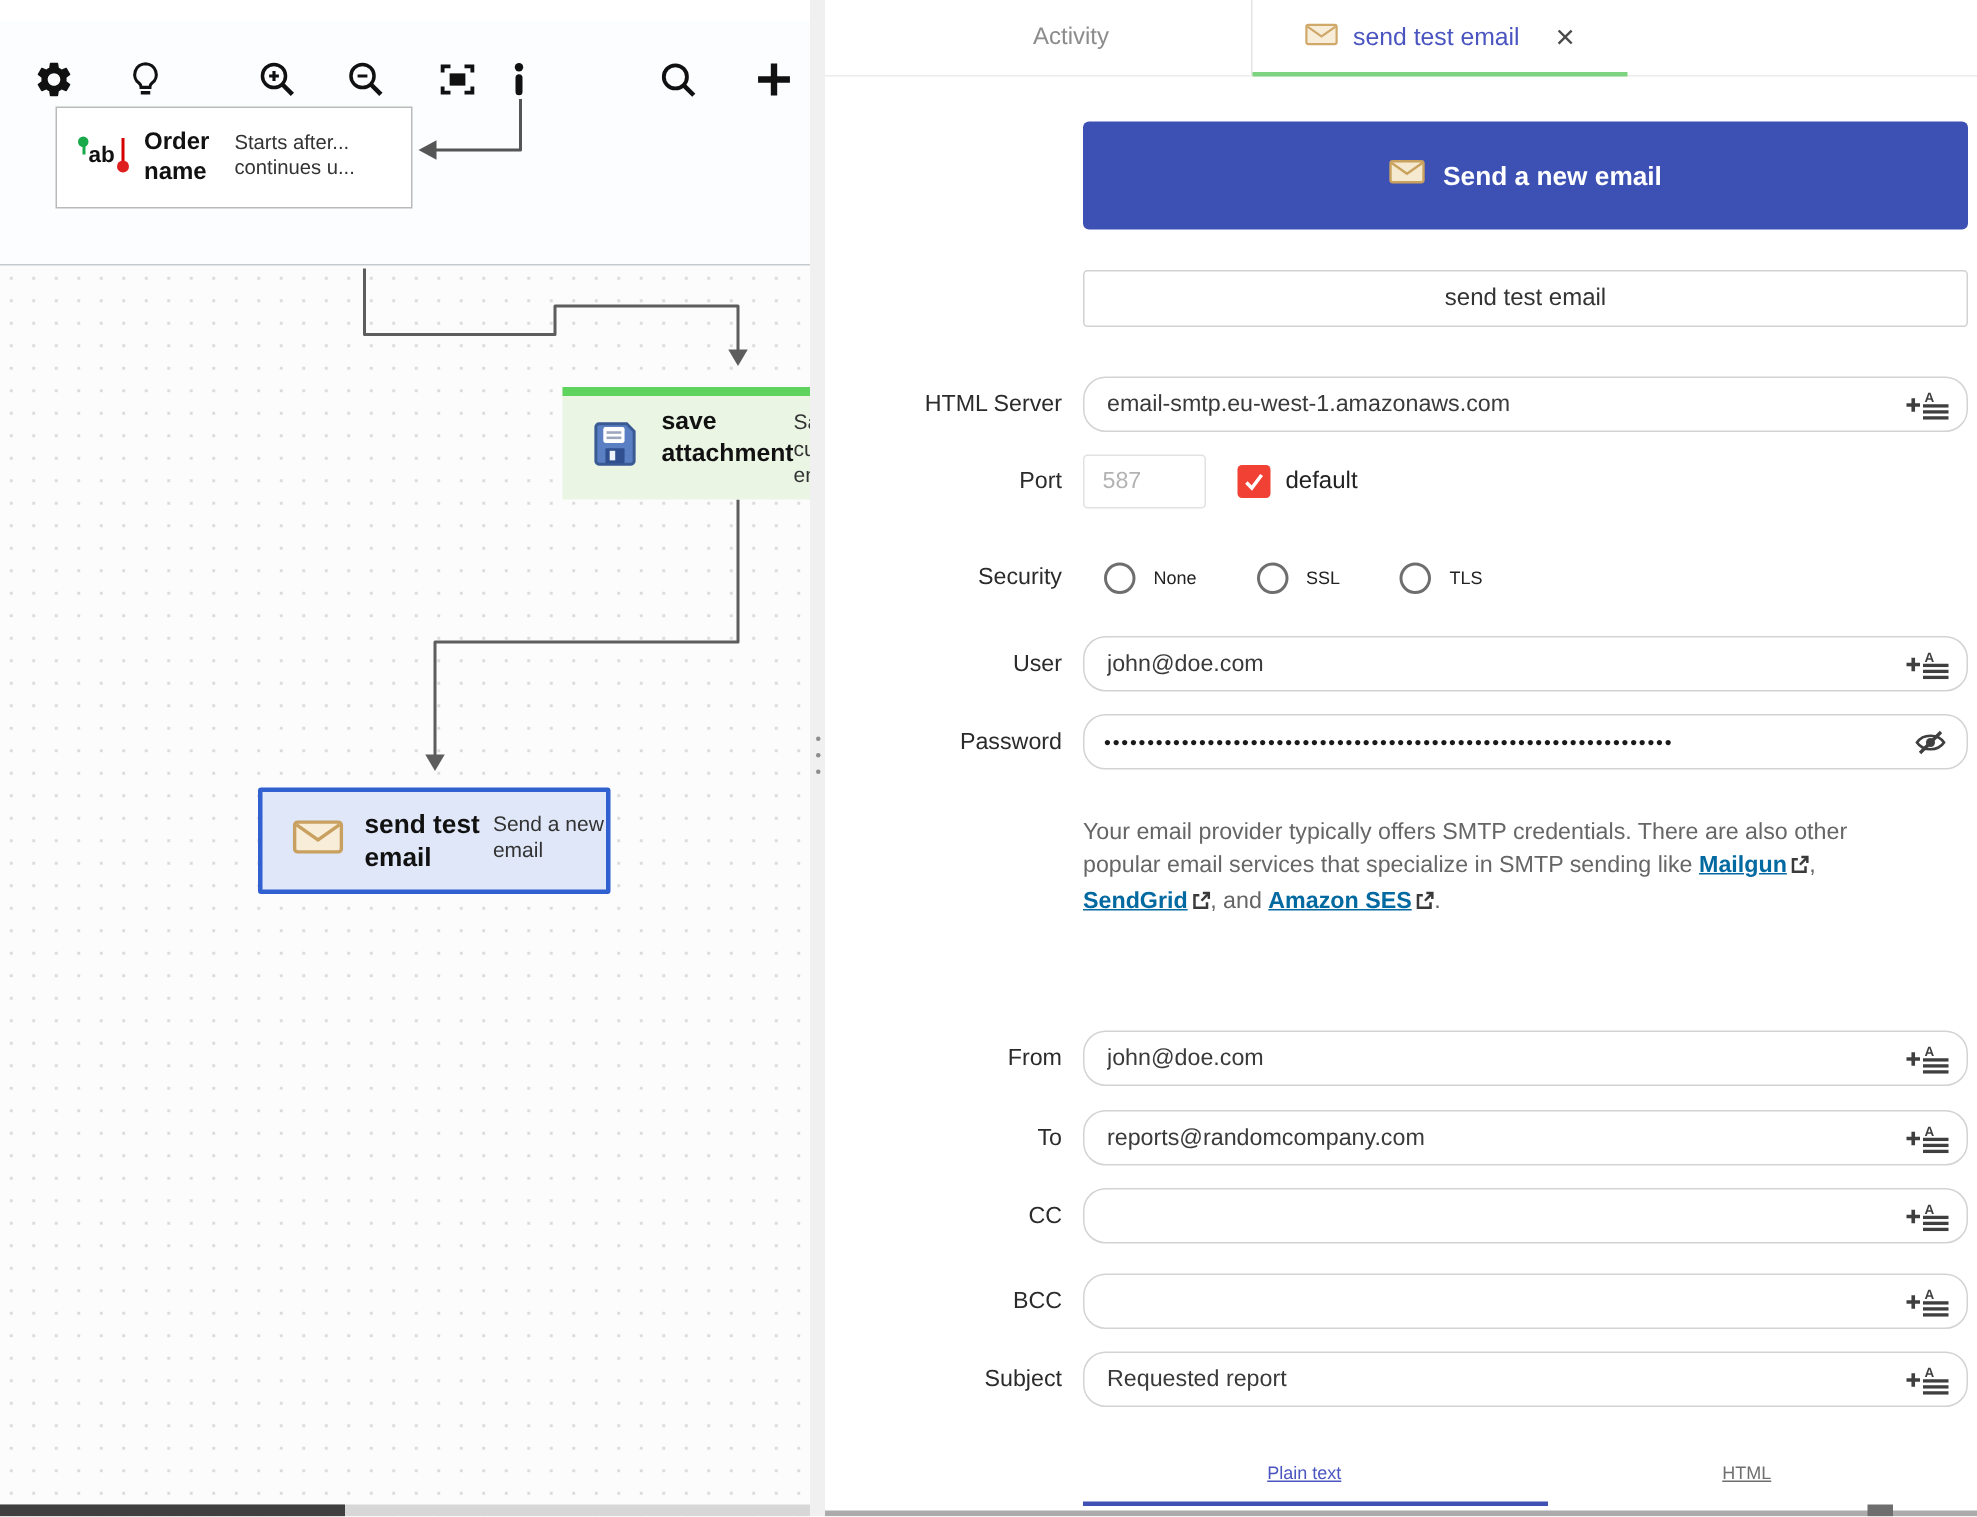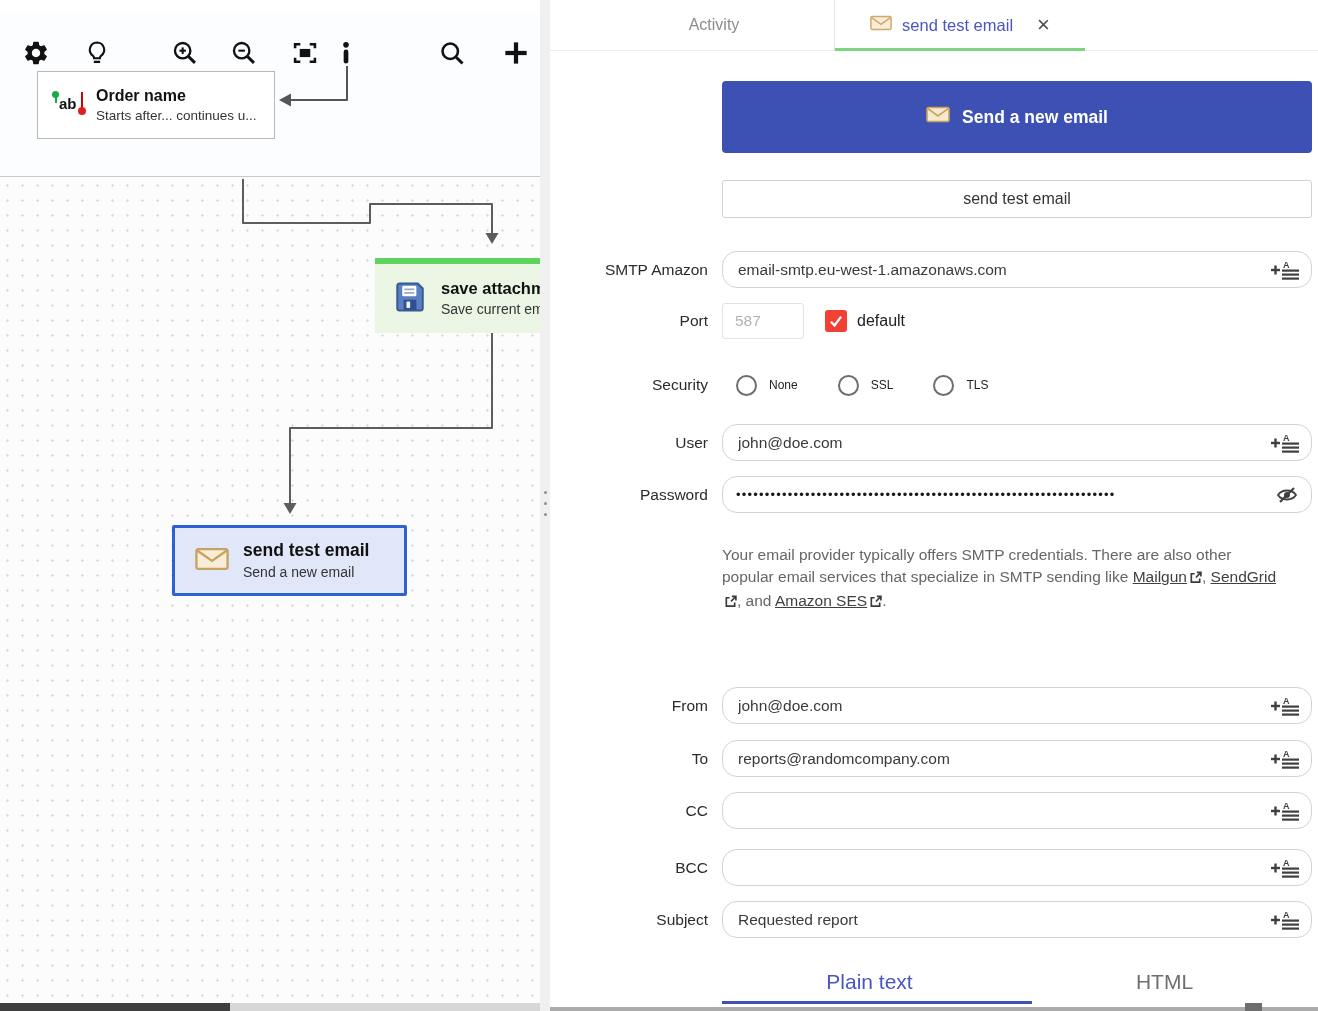--- a/index.html
+++ b/index.html
@@ -11,21 +11,21 @@
   #canvas-header{position:absolute;left:0;top:14px;width:540px;height:162px;background:#fbfdfe;border-bottom:1px solid #c3cad0;}
   .tbicon{position:absolute;top:24px;width:30px;height:30px;display:flex;align-items:center;justify-content:center;cursor:pointer;}
   .tbicon svg{display:block;}
   #canvas-body{position:absolute;left:0;top:163px;width:540px;height:848px;
     background:#fcfcfc;
     background-image:radial-gradient(#dcdce0 1px, transparent 1.3px);
     background-size:15px 15px;}
   svg.wires{position:absolute;left:0;top:0;pointer-events:none;}
 
   .node{position:absolute;display:flex;align-items:center;box-sizing:border-box;}
-  .node .ntext{display:flex;flex-direction:column;line-height:1.25;justify-content:space-between;}
+  .node .ntext{display:flex;flex-direction:row;line-height:1.25;justify-content:space-between;}
   .node .ntitle{font-weight:bold;font-size:16.5px;color:#111;}
   .node .nsub{font-size:14px;color:#333;margin-top:2px;}
 
   #node-order{left:37px;top:57px;width:238px;height:68px;background:#fff;border:1px solid #b9b9b9;padding:0 10px 0 10px;}
   #node-save{left:375px;top:95px;width:215px;height:75px;background:#eaf5e4;border-top:6px solid #5ed45f;padding-left:18px;}
   #node-send{left:172px;top:362px;width:235px;height:71px;background:#dfe7f8;border:3px solid #3161d1;border-radius:2px;padding-left:20px;}
   .nicon{margin-right:14px;flex:none;}
 
   
   .abicon{position:relative;width:42px;height:34px;flex:none;margin-right:6px;}
@@ -67,25 +67,25 @@
   #port-input{width:56px;height:34px;border:1px solid #e2e2e2;border-radius:3px;padding:0 12px;font-size:15.5px;color:#b3b3b3;font-family:inherit;outline:none;}
   .checkbox{width:22px;height:22px;border-radius:3px;background:#f04134;margin-left:21px;display:flex;align-items:center;justify-content:center;cursor:pointer;flex:none;}
   .cblabel{font-size:16px;color:#222;margin-left:10px;}
 
   .radio{width:21px;height:21px;border:2px solid #6e6e6e;border-radius:50%;background:#fff;box-sizing:border-box;cursor:pointer;flex:none;}
   .rlabel{font-size:12px;color:#222;margin:0 40px 0 12px;}
 
   #pw-dots{font-size:13px;letter-spacing:1.2px;color:#1a1a1a;overflow:hidden;white-space:nowrap;}
 
   #help{margin:31px 40px 0 172px;font-size:15.5px;color:#666;line-height:22px;}
-  #help a{color:#404040;text-decoration:underline;cursor:pointer;}
+  #help a{color:#0369a1;text-decoration:underline;cursor:pointer;font-weight:bold;}
   .extlink{display:inline-block;vertical-align:-2px;margin-left:2px;}
 
   #body-tabs{margin:25px 6px 0 172px;display:flex;height:38px;}
-  .btab{flex:1;display:flex;align-items:center;justify-content:center;font-size:21px;cursor:pointer;}
+  .btab{flex:1;display:flex;align-items:center;justify-content:center;font-size:12px;cursor:pointer;text-decoration:underline;}
   #btab-plain{color:#4a55c0;}
   #btab-html{color:#6f6f6f;}
   #btab-underline{margin-left:172px;width:310px;height:3px;background:#3f51b5;}
 
   #panel-bottom-line{position:absolute;left:550px;top:1007px;width:768px;height:4px;background:#ababab;}
   #panel-bottom-thumb{position:absolute;left:1245px;top:1003px;width:17px;height:8px;background:#6e6e6e;cursor:pointer;}
 </style>
 </head>
 <body>
 
@@ -243,21 +243,21 @@
           </svg>
         </span>
         <span>Send a new email</span>
       </div>
 
       <div id="name-field">
         <input value="send test email" style="">
       </div>
 
       <div class="frow" style="margin-top:33px">
-        <span class="flabel">SMTP Amazon</span>
+        <span class="flabel">HTML Server</span>
         <span class="fbox">
           <input value="email-smtp.eu-west-1.amazonaws.com" style="">
           <span class="varicon">
             <svg width="32" height="22" viewBox="0 0 32 22">
               <line x1="2" y1="11" x2="11" y2="11" stroke="#3f3f3f" stroke-width="2.4"></line>
               <line x1="6.5" y1="6.5" x2="6.5" y2="15.5" stroke="#3f3f3f" stroke-width="2.4"></line>
               <text x="14" y="9" font-size="9" font-weight="bold" fill="#3f3f3f" font-family="Liberation Sans,sans-serif">A</text>
               <rect x="13" y="10.5" width="17" height="2.2" fill="#3f3f3f"></rect>
               <rect x="13" y="14.5" width="17" height="2.2" fill="#3f3f3f"></rect>
               <rect x="13" y="18.5" width="17" height="2.2" fill="#3f3f3f"></rect>

